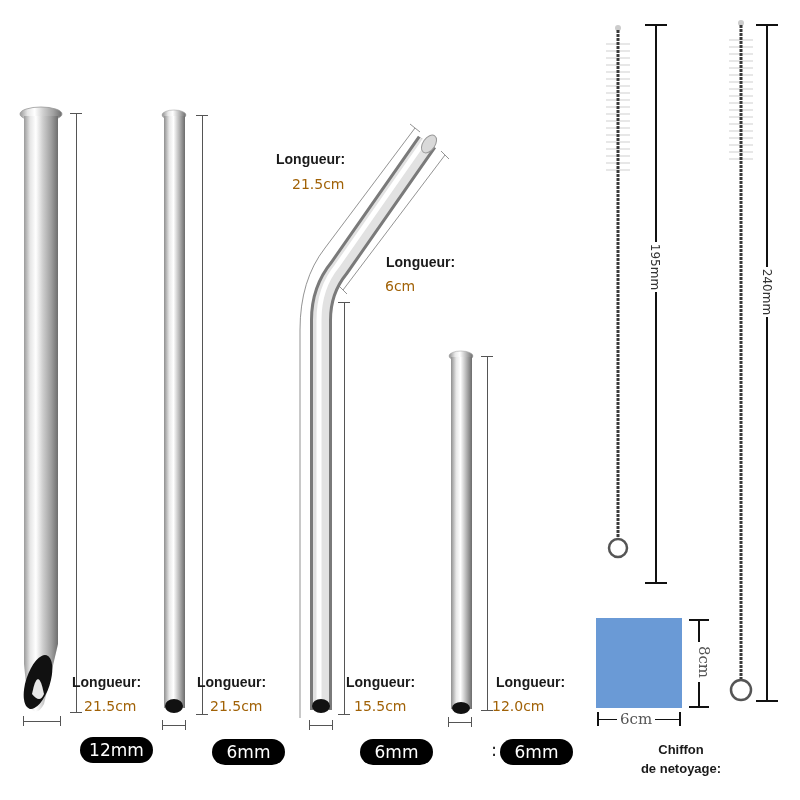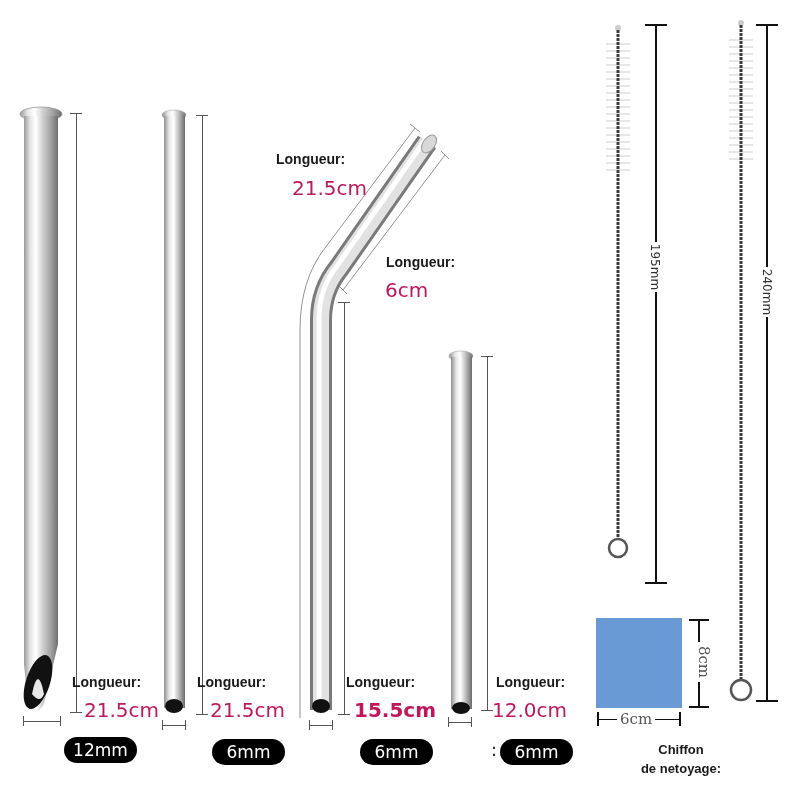--- a/index.html
+++ b/index.html
@@ -1,19 +1,19 @@
 <!DOCTYPE html>
 <html><head>
 <meta charset="utf-8">
 <style>
   html, body { margin:0; padding:0; background:#ffffff; }
   body { width:800px; height:800px; position:relative; overflow:hidden; font-family:"Liberation Sans", sans-serif; }
   .abs { position:absolute; }
   .lbl-title { font-family:"Liberation Sans", sans-serif; font-weight:bold; font-size:14px; color:#1a1a1a; white-space:nowrap; }
-  .lbl-val { font-family:"DejaVu Sans", sans-serif; font-size:20px; color:#be185d; white-space:nowrap; }
+  .lbl-val { font-family:"DejaVu Sans", sans-serif; font-size:14px; color:#a16207; white-space:nowrap; }
   .pill { background:#000; color:#fff; border-radius:14px; height:26px; line-height:26px; text-align:center; font-family:"DejaVu Sans", sans-serif; font-size:17px; }
   .serif-val { font-family:"DejaVu Serif", serif; color:#555; font-size:15px; white-space:nowrap; }
   .chiffon { font-family:"Liberation Sans", sans-serif; font-weight:bold; font-size:13px; color:#1a1a1a; text-align:center; line-height:19px; }
   .rot { transform-origin:center; transform:rotate(90deg); font-family:"DejaVu Sans", sans-serif; font-size:12px; color:#333; white-space:nowrap; background:#fff; padding:2px 0; }
 </style>
 </head>
 <body>
 
 <div class="abs" style="left:18px;top:104px;width:50px;height:620px;">
   <svg width="50" height="620" viewBox="0 0 50 620">
@@ -39,21 +39,21 @@
   <div style="position:absolute;left:6px;top:0;width:1px;height:600px;background:#555"></div>
   <div style="position:absolute;left:0;top:599px;width:12px;height:1px;background:#555"></div>
 </div>
 <div class="abs lbl-title" style="left:72px;top:674px;">Longueur:</div>
 <div class="abs lbl-val" style="left:84px;top:698px;">21.5cm</div>
 <div class="abs" style="left:23px;top:716px;width:38px;height:10px;">
   <div style="position:absolute;left:0;top:0;width:1px;height:10px;background:#555"></div>
   <div style="position:absolute;left:0;top:5px;width:38px;height:1px;background:#555"></div>
   <div style="position:absolute;left:37px;top:0;width:1px;height:10px;background:#555"></div>
 </div>
-<div class="abs pill" style="left:64px;top:737px;width:73px;">12mm</div>
+<div class="abs pill" style="left:80px;top:737px;width:73px;">12mm</div>
 
 <div class="abs" style="left:160px;top:108px;width:30px;height:612px;">
   <svg width="30" height="612" viewBox="0 0 30 612">
     <defs>
       <linearGradient id="steel2" x1="0" x2="1" y1="0" y2="0">
         <stop offset="0" stop-color="#8f8f8f"></stop>
         <stop offset="0.25" stop-color="#e8e8e8"></stop>
         <stop offset="0.45" stop-color="#ffffff"></stop>
         <stop offset="0.7" stop-color="#bdbdbd"></stop>
         <stop offset="1" stop-color="#6c6c6c"></stop>
@@ -106,21 +106,21 @@
 <div class="abs lbl-title" style="left:276px;top:151px;">Longueur:</div>
 <div class="abs lbl-val" style="left:292px;top:176px;">21.5cm</div>
 <div class="abs lbl-title" style="left:386px;top:254px;">Longueur:</div>
 <div class="abs lbl-val" style="left:385px;top:278px;">6cm</div>
 <div class="abs" style="left:338px;top:302px;width:14px;height:413px;">
   <div style="position:absolute;left:0;top:0;width:12px;height:1px;background:#555"></div>
   <div style="position:absolute;left:6px;top:0;width:1px;height:413px;background:#555"></div>
   <div style="position:absolute;left:0;top:412px;width:12px;height:1px;background:#555"></div>
 </div>
 <div class="abs lbl-title" style="left:346px;top:674px;">Longueur:</div>
-<div class="abs lbl-val" style="left:354px;top:698px;font-weight:bold;">15.5cm</div>
+<div class="abs lbl-val" style="left:354px;top:698px;">15.5cm</div>
 <div class="abs" style="left:309px;top:720px;width:24px;height:10px;">
   <div style="position:absolute;left:0;top:0;width:1px;height:10px;background:#555"></div>
   <div style="position:absolute;left:0;top:5px;width:24px;height:1px;background:#555"></div>
   <div style="position:absolute;left:23px;top:0;width:1px;height:10px;background:#555"></div>
 </div>
 <div class="abs pill" style="left:360px;top:739px;width:73px;">6mm</div>
 
 <div class="abs" style="left:447px;top:350px;width:30px;height:370px;">
   <svg width="30" height="370" viewBox="0 0 30 370">
     <ellipse cx="14" cy="6" rx="12" ry="5" fill="url(#steel2)" stroke="#aaa" stroke-width="0.6"></ellipse>

